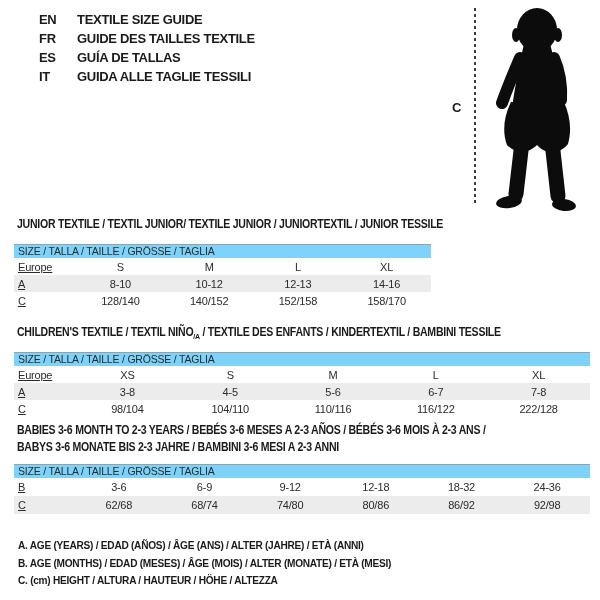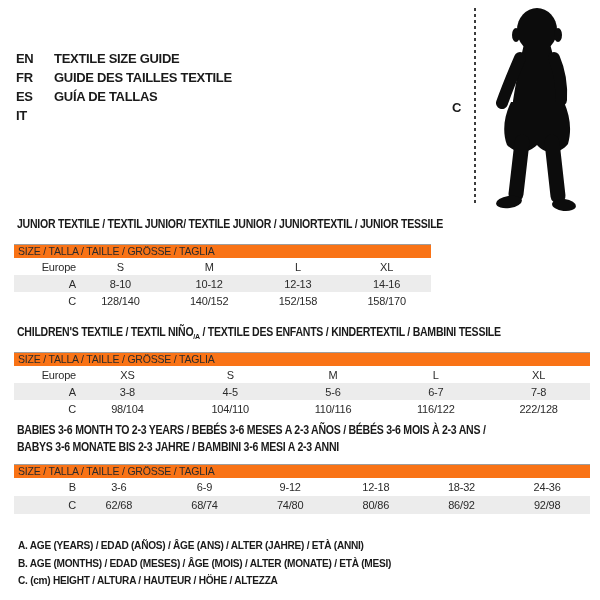--- a/index.html
+++ b/index.html
@@ -3,40 +3,40 @@
 <meta charset="utf-8">
 <style>
   html,body{margin:0;padding:0;}
   body{
     width:600px;height:600px;position:relative;background:#ffffff;
     font-family:"Liberation Sans","DejaVu Sans",sans-serif;
     color:#1a1a1a;overflow:hidden;
   }
   .abs{position:absolute;}
   
-  .langs{top:10px;left:16px;margin-top:39px;}
+  .langs{top:10px;left:39px;}
   .lang-row{display:flex;height:19px;line-height:19px;font-weight:700;font-size:13px;letter-spacing:-0.3px;}
   .lang-code{width:38px;}
   
   .dotline{left:474px;top:8px;width:2px;height:198px;
     background:repeating-linear-gradient(to bottom,#3c3c3c 0 3px,transparent 3px 6px);}
   .c-label{left:452px;top:100px;font-weight:700;font-size:13px;}
   .baby{left:480px;top:6px;}
   
   .sec-title{font-weight:700;font-size:12px;letter-spacing:-0.3px;transform:scaleX(0.88);transform-origin:left top;white-space:nowrap;line-height:16.5px;}
   .sec-title sub{font-size:8px;}
   
   .tbl{font-size:11px;letter-spacing:-0.2px;}
-  .bar{height:13px;line-height:13px;background:#f97316;border-top:1px solid #9e9e9e;
+  .bar{height:13px;line-height:13px;background:#7dd3fc;border-top:1px solid #9e9e9e;
        padding-left:4px;font-size:10.5px;color:#2b2b2b;}
   table{border-collapse:collapse;width:100%;table-layout:fixed;}
   td{padding:0;text-align:center;font-size:11px;color:#2b2b2b;}
   tr{height:17px;}
   .babies-tbl tr{height:18px;}
-  td.lbl{text-align:right;padding-left:4px;width:62px;}
+  td.lbl{text-align:left;padding-left:4px;width:62px;text-decoration:underline;}
   tr.r-shade{background:#ececec;}
   
   .foot{font-weight:700;font-size:11.5px;letter-spacing:-0.3px;transform:scaleX(0.88);transform-origin:left top;line-height:17.5px;white-space:nowrap;}
 </style>
 </head>
 <body>
 
 <div class="abs langs">
   <div class="lang-row">
     <span class="lang-code">EN</span>
@@ -45,20 +45,21 @@
   <div class="lang-row">
     <span class="lang-code">FR</span>
     <span class="lang-label">GUIDE DES TAILLES TEXTILE</span>
   </div>
   <div class="lang-row">
     <span class="lang-code">ES</span>
     <span class="lang-label">GUÍA DE TALLAS</span>
   </div>
   <div class="lang-row">
     <span class="lang-code">IT</span>
+    <span class="lang-label">GUIDA ALLE TAGLIE TESSILI</span>
   </div>
 </div>
 
 <div class="abs dotline"></div>
 <div class="abs c-label">C</div>
 <div class="abs baby">
   <svg width="115" height="210" viewBox="0 0 115 210">
     <g fill="#0c0c0c" stroke="#0c0c0c">
       <ellipse cx="57" cy="24" rx="20" ry="22" stroke="none"></ellipse>
       <ellipse cx="36" cy="29" rx="4" ry="7" stroke="none"></ellipse>

